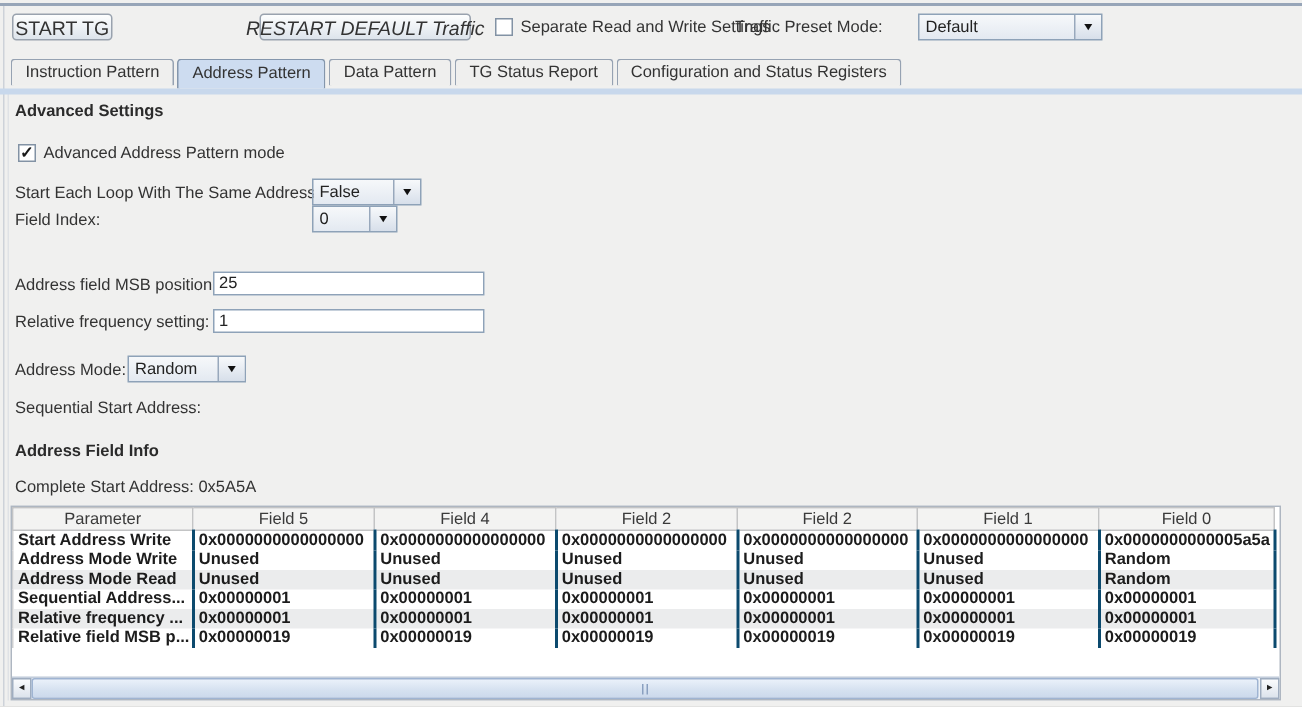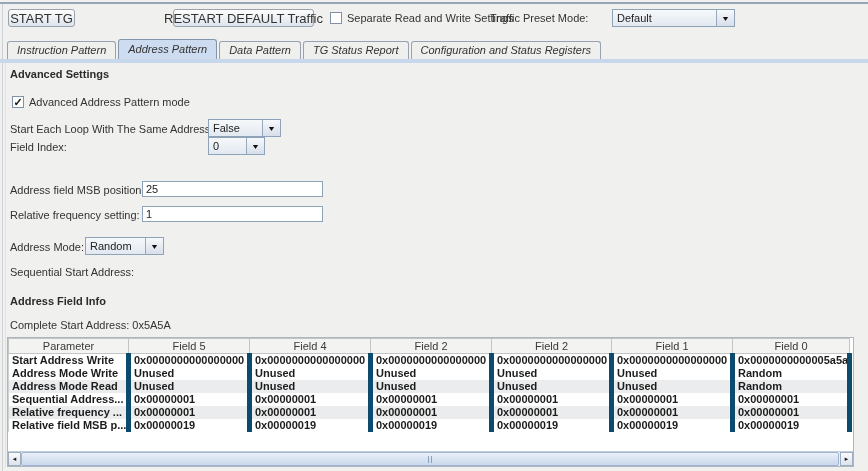--- a/index.html
+++ b/index.html
@@ -42,21 +42,21 @@
   }
   .combo .arrow-btn span{font-size:7px; color:#111; transform:scaleX(1.3);}
   
   .textfield{
     position:absolute; height:16px; box-sizing:border-box;
     background:#fff; border:1px solid #8ea2b8;
     display:flex; align-items:center; padding:0 3px; color:#222;
   }
   .caret{width:1px;height:11px;background:#111;margin-left:1px;}
   
-  .tabbar{position:absolute; left:7px; top:39px; display:flex; align-items:flex-end; height:20px;font-style:italic;}
+  .tabbar{position:absolute; left:7px; top:39px; display:flex; height:20px;}
   .tab{
     box-sizing:border-box; height:18px; padding:0 9px; line-height:17px;
     background:#efefee; border:1px solid #96a2b2; border-bottom:none;
     border-radius:3px 3px 0 0; margin-right:2px; white-space:nowrap; color:#333; cursor:default;
   }
   .tab.selected{
     height:20px; line-height:19px; background:#cddcf0; border-color:#8496ac;
     position:relative; z-index:3;
   }
   .tab-band{position:absolute; left:0; top:59px; width:868px; height:4px; background:#c8d8ec; z-index:2;}
@@ -69,21 +69,21 @@
     box-sizing:border-box; background:#fff; border:1px solid #aeb6c1;
   }
   table.fields{border-collapse:collapse; table-layout:fixed; width:841px; font-size:11px;}
   table.fields th{
     height:15px; box-sizing:border-box; padding:0 2px;
     background:#f3f3f2; border:1px solid #c3c4c5;
     font-weight:normal; color:#3a3a3a; overflow:hidden; white-space:nowrap;
   }
   table.fields td{
     height:13px; box-sizing:border-box; padding:0 2px 0 3px;
-    border-right:5px solid #0c4a6e;
+    border-right:2px solid #0c4a6e;
     font-weight:bold; color:#1c1c1c; overflow:hidden; white-space:nowrap;
   }
   table.fields td:first-child{border-left:1px solid #cfd0d1;}
   table.fields tr.odd td{background:#ebeced;}
   table.fields tr.even td{background:#ffffff;}
   
   .hscroll{
     position:absolute; left:0; right:0; bottom:0; height:15px;
     background:#edf1f6; border-top:1px solid #c3cddb; box-sizing:border-box;
   }
@@ -105,21 +105,21 @@
 </head>
 <body>
 
 <div class="window">
   <div class="top-edge"></div>
   <div class="left-edge"></div>
   <div class="left-edge2"></div>
 
   <div class="btn" style="left:8px;top:9px;width:67px;">START TG</div>
 
-  <div class="btn" style="left:173px;top:9px;width:141px;">RESTART DEFAULT Traffic</div>
+  <div class="btn" style="left:173px;top:9px;width:141px;font-style:italic;">RESTART DEFAULT Traffic</div>
 
   <div class="checkbox" style="left:330px;top:9px;height:18px;">
     <span class="cb-box">
       
     </span>
     <span>Separate Read and Write Settings</span>
   </div>
 
   <div class="lbl" style="left:490px;top:12px;">Traffic Preset Mode:</div>
 

